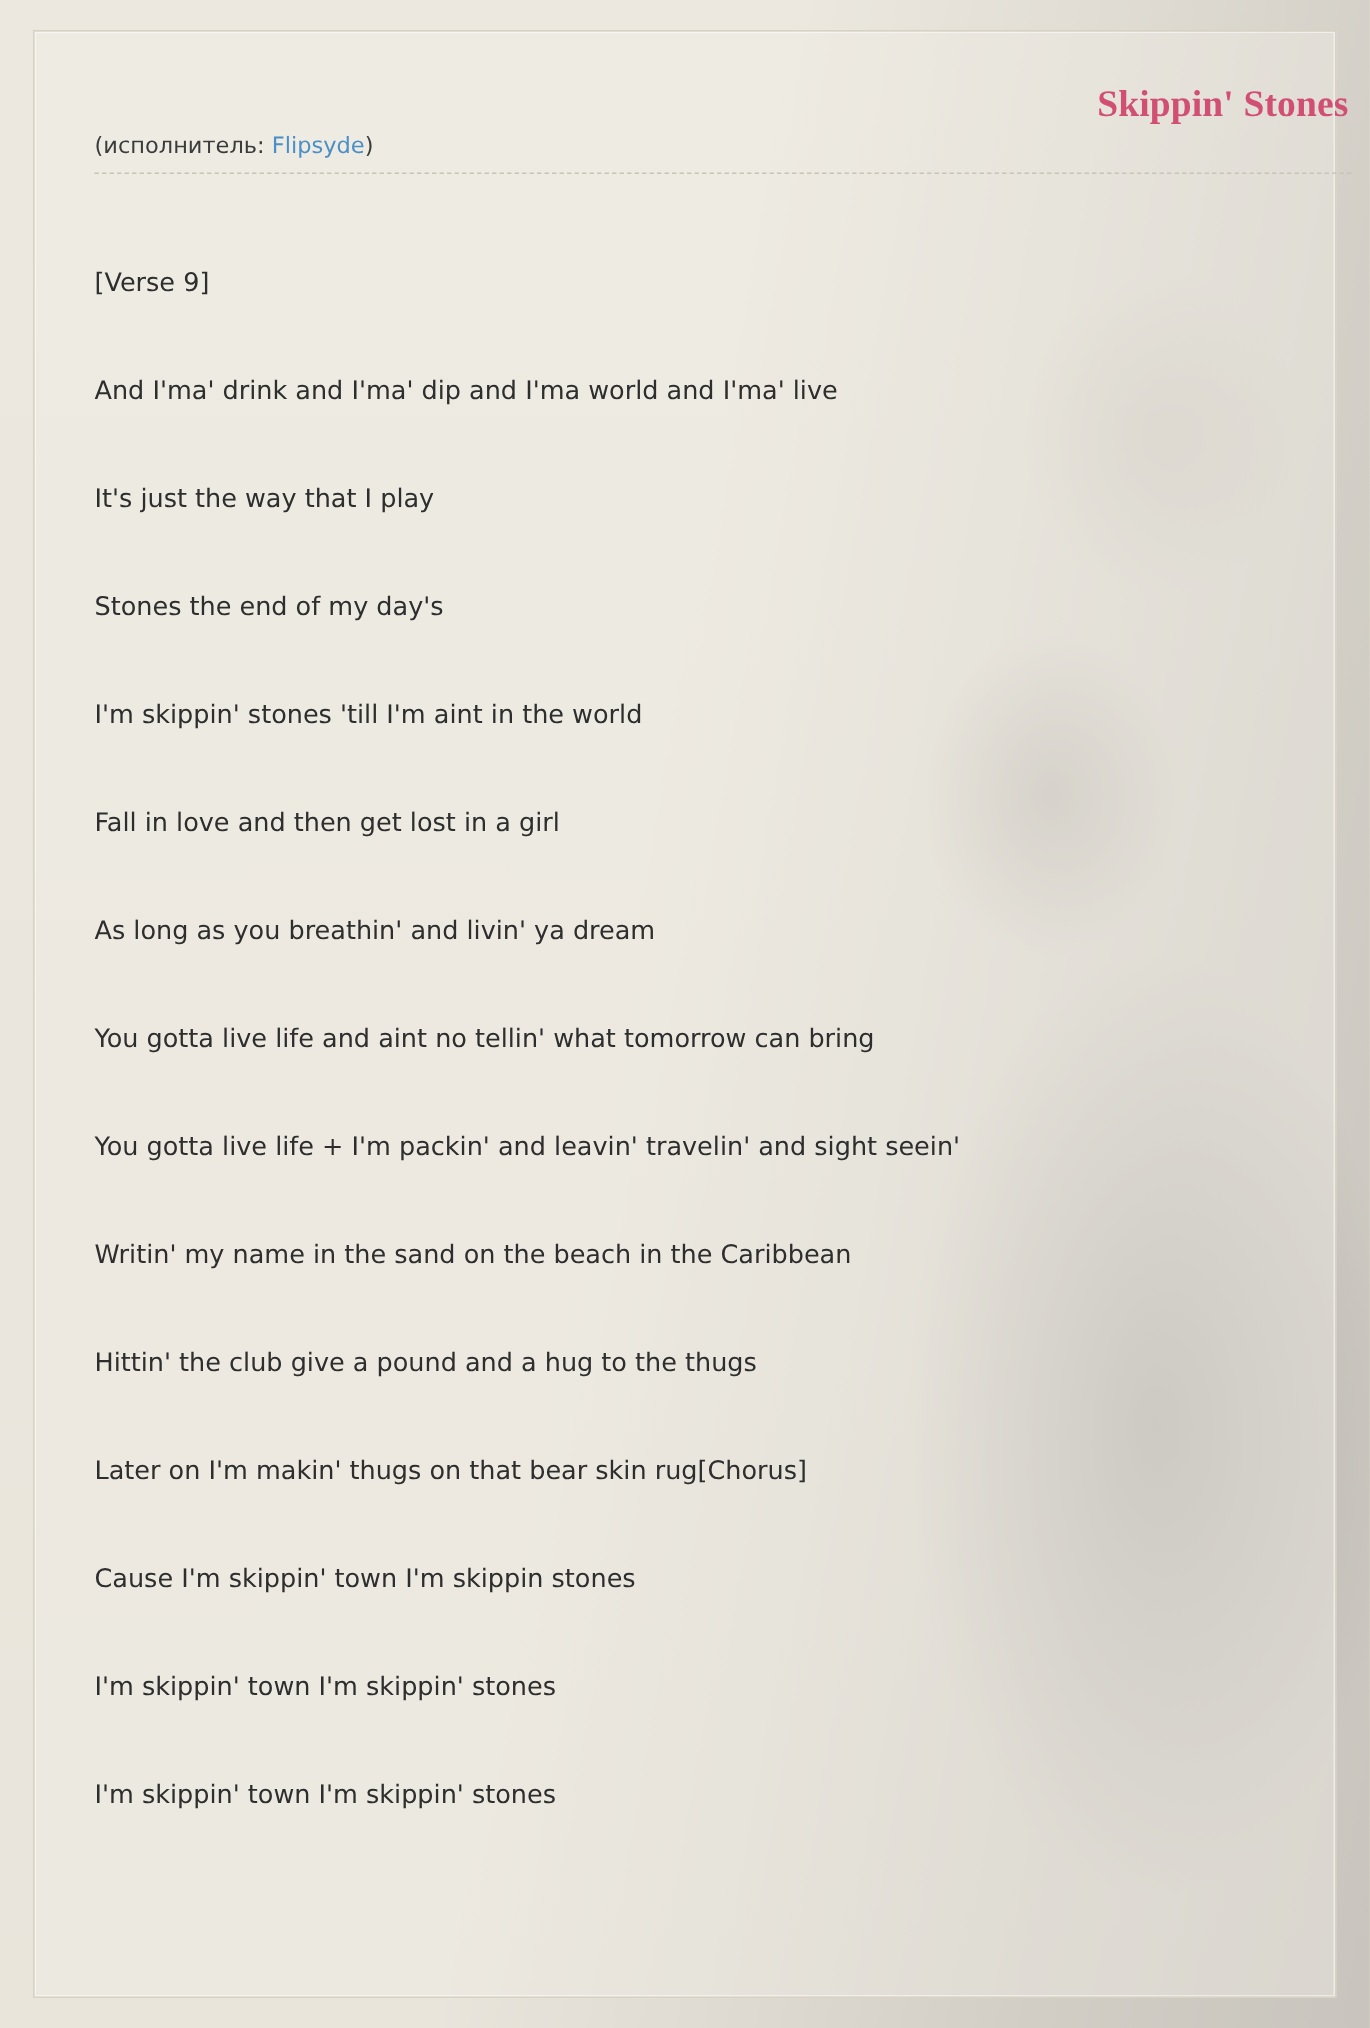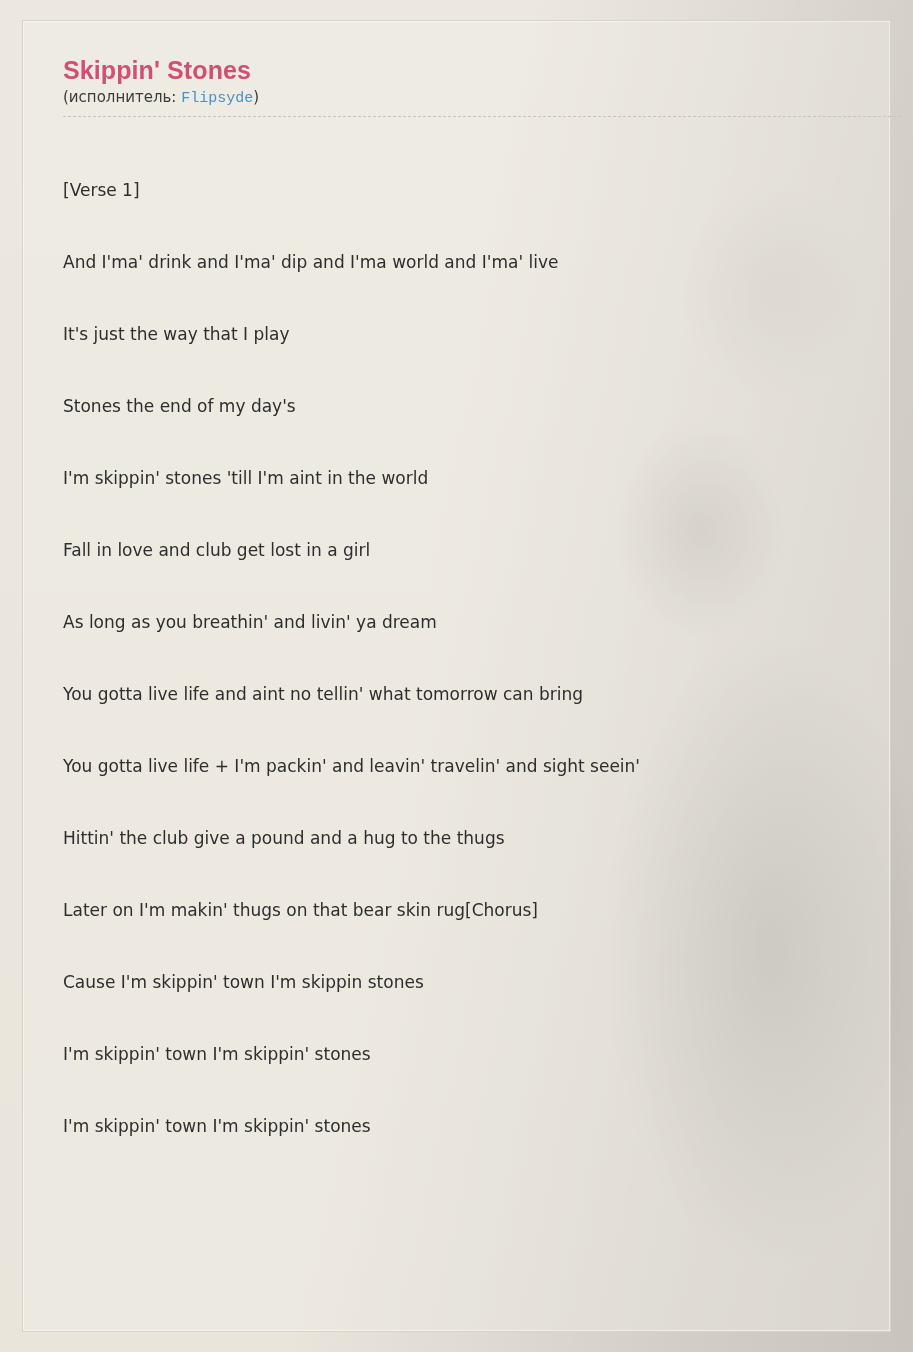--- a/index.html
+++ b/index.html
@@ -55,36 +55,36 @@
   .content {
     position: absolute;
     left: 40px;
     top: 34px;
     width: 836px;
   }
   .song-title {
     color: #d14f73;
     font-size: 25px;
     line-height: 30px;
-    font-family: Liberation Sans, sans-serif;
+    font-family: Liberation Serif, serif;
     margin: 0 0 3px 0;
     letter-spacing: 0.1px;
+    text-align: right;
   }
   .artist-line {
     font-size: 15px;
     color: #3b3b3b;
     padding-bottom: 9px;
     border-bottom: 1px dashed #c9c4b8;
     width: 838px;
     box-sizing: border-box;
   }
   .artist-link {
     color: #4b8fc7;
     text-decoration: none;
-    font-family: Liberation Mono, monospace;
   }
   .lyrics {
     margin-top: 13px;
     font-size: 17px;
     line-height: 24px;
     color: #2e2e2e;
     white-space: pre-wrap;
     word-wrap: break-word;
     font-family: "DejaVu Sans", sans-serif;
   }
@@ -103,29 +103,30 @@
     <div class="content">
 
       <h1 class="song-title">Skippin' Stones</h1>
 
       <div class="artist-line">
         <span>(исполнитель:</span>
         <a class="artist-link" href="#">Flipsyde</a><span>)</span>
       </div>
 
       <div class="lyrics">
-        <div class="lyric-line">[Verse 1]</div>
+        <div class="lyric-line">[Verse 9]</div>
         <div class="lyric-line">And I'ma' drink and I'ma' dip and I'ma world and I'ma' live</div>
         <div class="lyric-line">It's just the way that I play</div>
         <div class="lyric-line">Stones the end of my day's</div>
         <div class="lyric-line">I'm skippin' stones 'till I'm aint in the world</div>
-        <div class="lyric-line">Fall in love and club get lost in a girl</div>
+        <div class="lyric-line">Fall in love and then get lost in a girl</div>
         <div class="lyric-line">As long as you breathin' and livin' ya dream</div>
         <div class="lyric-line">You gotta live life and aint no tellin' what tomorrow can bring</div>
         <div class="lyric-line">You gotta live life + I'm packin' and leavin' travelin' and sight seein'</div>
+        <div class="lyric-line">Writin' my name in the sand on the beach in the Caribbean</div>
         <div class="lyric-line">Hittin' the club give a pound and a hug to the thugs</div>
         <div class="lyric-line">Later on I'm makin' thugs on that bear skin rug[Chorus]</div>
         <div class="lyric-line">Cause I'm skippin' town I'm skippin stones</div>
         <div class="lyric-line">I'm skippin' town I'm skippin' stones</div>
         <div class="lyric-line">I'm skippin' town I'm skippin' stones</div>
         
         
         
         
         

